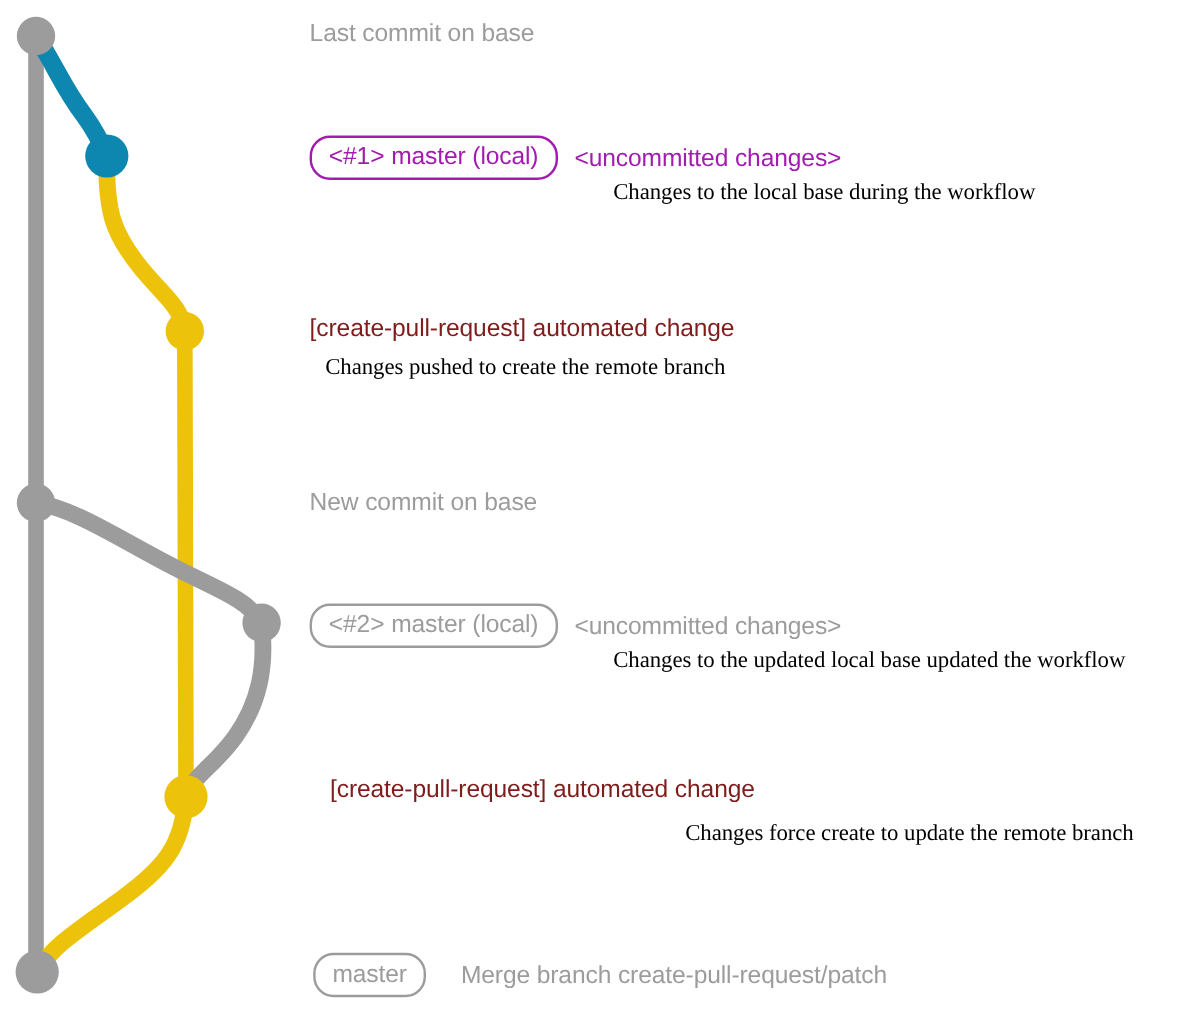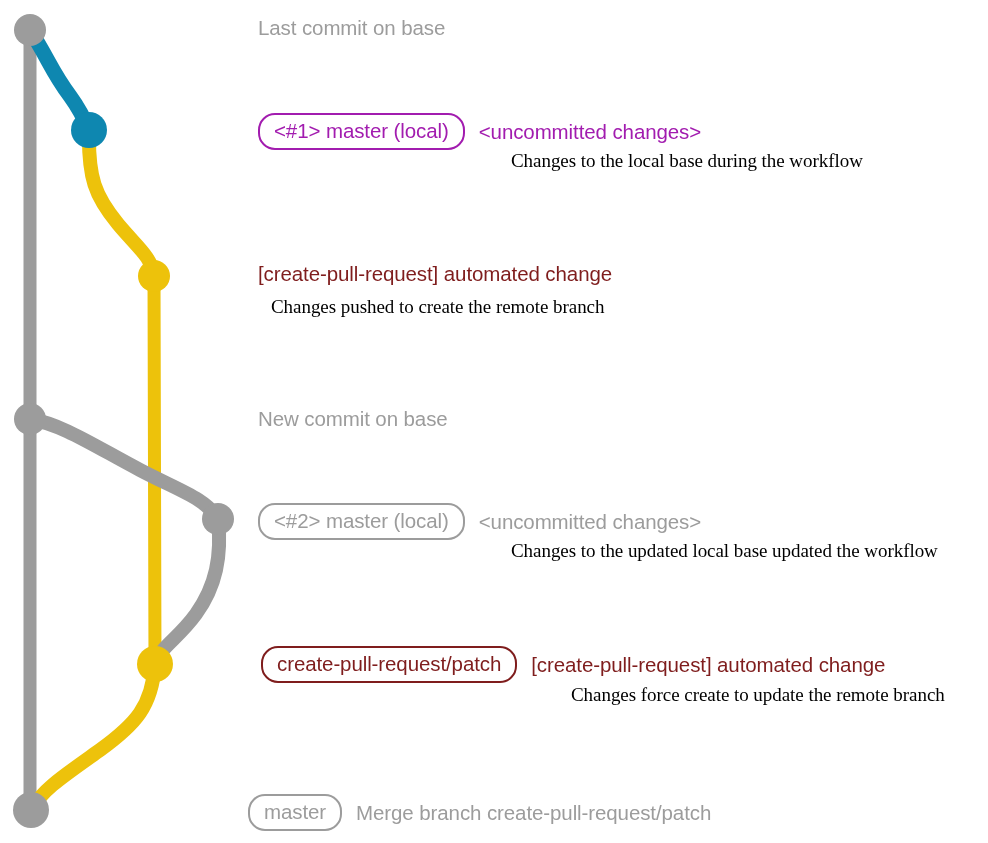--- a/index.html
+++ b/index.html
@@ -111,23 +111,22 @@
     <span class="headline c-gray">New commit on base</span>
   </div>
 
   <div class="row" style="left:258px; top:503px;">
     <span class="pill c-gray">&lt;#2&gt; master (local)</span>
     <span class="headline c-gray" style="margin-left:14px;">&lt;uncommitted changes&gt;</span>
   </div>
   <div class="sub" style="left:511px; top:540px;">Changes to the updated local base updated the workflow</div>
 
   <div class="row" style="left:261px; top:646px;">
-    <span class="pill c-yellow">create-pull-request/patch</span>
     <span class="headline c-yellow" style="margin-left:14px;">[create-pull-request] automated change</span>
   </div>
   <div class="sub" style="left:571px; top:684px;">Changes force create to update the remote branch</div>
 
-  <div class="row" style="left:248px; top:794px;">
+  <div class="row" style="left:261px; top:794px;gap:15px;">
     <span class="pill c-gray">master</span>
     <span class="headline c-gray" style="margin-left:14px;">Merge branch create-pull-request/patch</span>
   </div>
 
 </div>
 
 </body></html>

